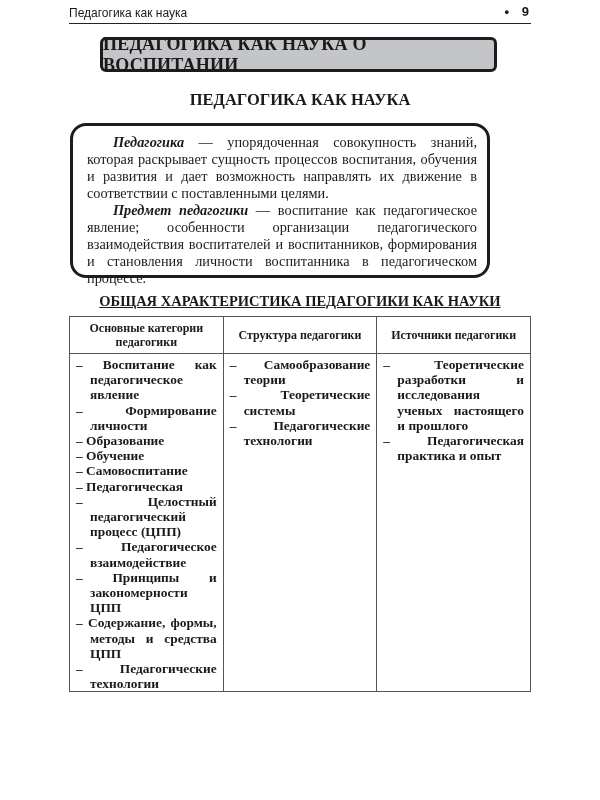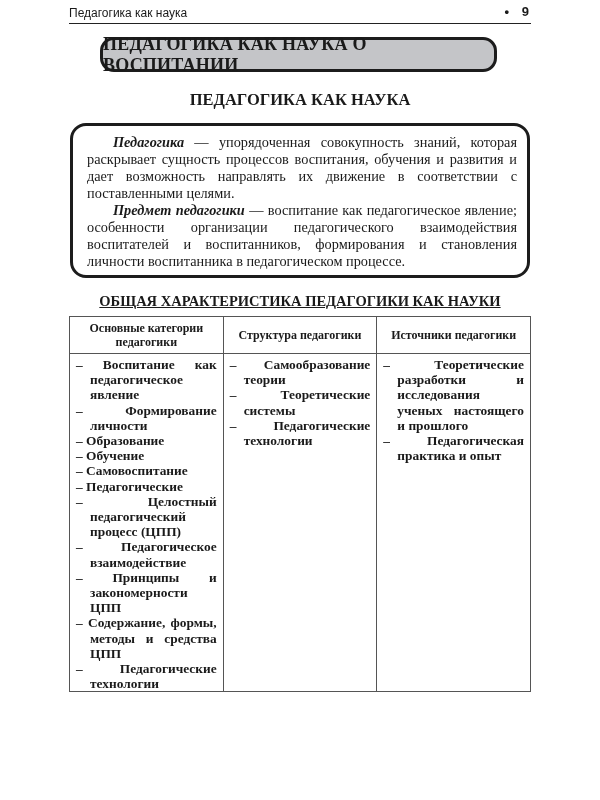--- a/index.html
+++ b/index.html
@@ -7,30 +7,30 @@
     .running-head {
       position: absolute; left: 69px; top: 3px; width: 462px; height: 20px;
       font-family: "Liberation Sans", sans-serif; font-size: 12px;
       border-bottom: 1.5px solid #222;
     }
     .running-head .rh-title { position: absolute; left: 0; top: 3px; }
     .running-head .rh-page { position: absolute; right: 2px; top: 1px; font-weight: bold; font-size: 13px; }
     .running-head .rh-dot { position: absolute; right: 22px; top: 1px; font-weight: bold; font-size: 13px; }
     .chapter-box {
       position: absolute; left: 100px; top: 37px; width: 397px; height: 35px;
-      box-sizing: border-box; background: #c4c5c8; border: 3px solid #1c1c1c; border-radius: 14px;
+      box-sizing: border-box; background: #c4c5c8; border: 3px solid #1c1c1c; border-radius: 6px;
       font-family: "Liberation Serif", serif; font-weight: bold; font-size: 18px;
       display: flex; align-items: center; justify-content: center; letter-spacing: 0.2px;
     }
     .section-title {
       position: absolute; left: 0; width: 600px; top: 90px; text-align: center;
       font-family: "Liberation Serif", serif; font-weight: bold; font-size: 16.5px;
     }
     .def-box {
-      position: absolute; left: 70px; top: 123px; width: 460px; height: 155px;
+      position: absolute; left: 70px; top: 123px; width: 420px; height: 155px;
       box-sizing: border-box; border: 3px solid #1c1c1c; border-radius: 16px;
       padding: 8px 10px 0 14px;
       font-family: "Liberation Serif", serif; font-size: 14.3px; line-height: 17px;
       text-align: justify;
     }
     .def-box p { margin: 0; }
     .def-box .indent { text-indent: 26px; }
     .def-box .term { font-weight: bold; font-style: italic; }
     .table-title {
       position: absolute; left: 0; width: 600px; top: 293px; text-align: center;
@@ -89,21 +89,21 @@
   </thead>
   <tbody>
     <tr>
       <td>
           <ul>
             <li>Воспитание как педагогическое явление</li>
             <li>Формирование личности</li>
             <li>Образование</li>
             <li>Обучение</li>
             <li>Самовоспитание</li>
-            <li>Педагогические</li>
+            <li>Педагогическая</li>
             <li>Целостный педагогический процесс (ЦПП)</li>
             <li>Педагогическое взаимодействие</li>
             <li>Принципы и закономерности ЦПП</li>
             <li>Содержание, формы, методы и средства ЦПП</li>
             <li>Педагогические технологии</li>
           </ul>
         </td>
       <td>
           <ul>
             <li>Самообразование теории</li>

